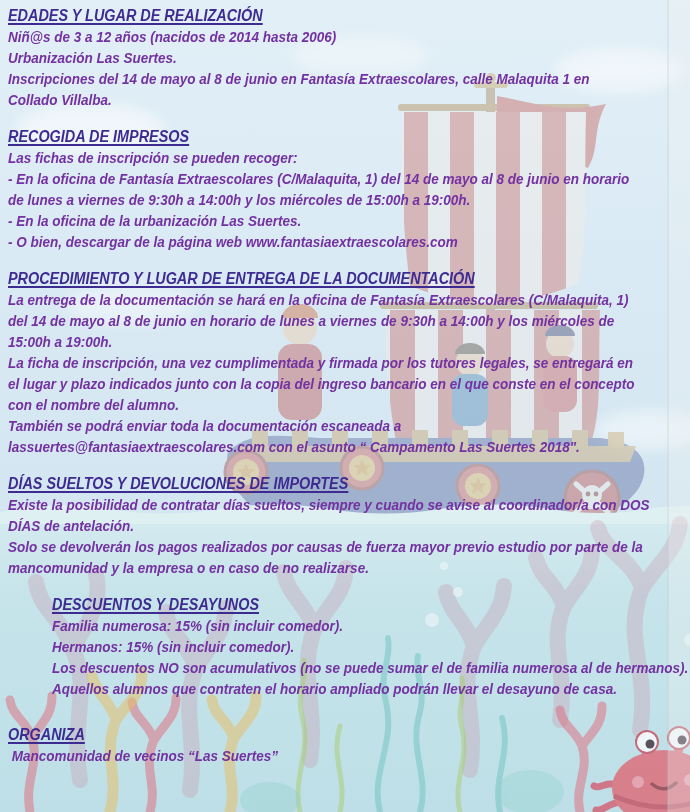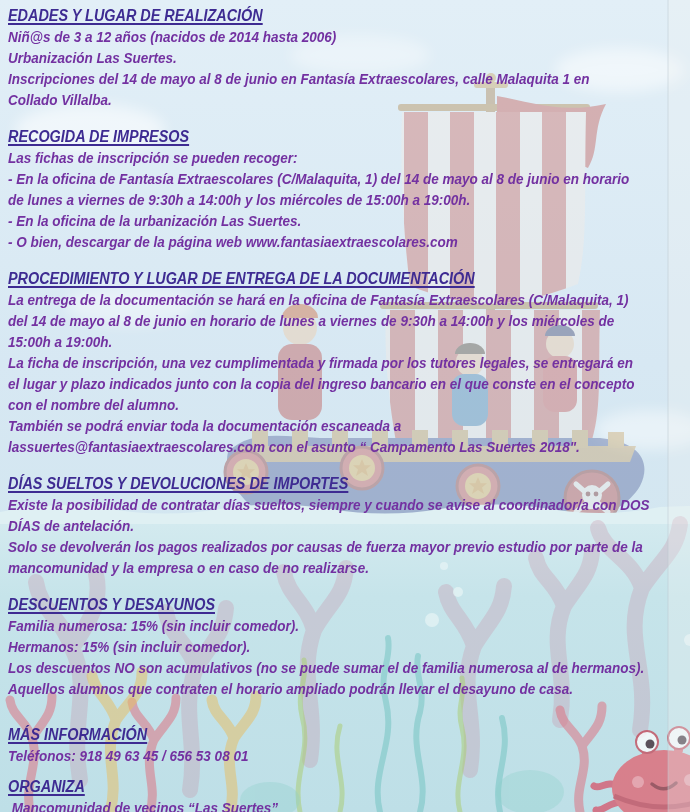--- a/index.html
+++ b/index.html
@@ -6,21 +6,21 @@
   body{
     width:690px;height:812px;overflow:hidden;position:relative;
     background:#d9e9f3;
     font-family:"Liberation Sans",sans-serif;
   }
   
   .bg{position:absolute;inset:0;z-index:0;pointer-events:none;}
   
   .content{position:absolute;left:8px;top:5px;right:0;z-index:2;}
   section{margin:0 0 16px 0;}
-  #sec-descuentos{margin-bottom:25px;}
+  #sec-descuentos{margin-bottom:25px;margin-left:44px;}
   #sec-mas-informacion{margin-bottom:10px;}
   h2{
     margin:0;font-size:16px;line-height:21px;font-weight:bold;font-style:italic;
     color:#3e2b92;text-decoration:underline;text-decoration-thickness:1.5px;
     text-underline-offset:2px;white-space:pre;transform:scaleX(0.9);transform-origin:0 50%;
   }
   .line{
     font-size:15px;line-height:21px;font-weight:bold;font-style:italic;
     color:#7331a1;white-space:pre;transform:scaleX(0.9);transform-origin:0 50%;
   }
@@ -258,23 +258,19 @@
   </section>
 
   <section id="sec-descuentos">
     <h2>DESCUENTOS Y DESAYUNOS</h2>
     <div class="line">Familia numerosa: 15% (sin incluir comedor).</div>
     <div class="line">Hermanos: 15% (sin incluir comedor).</div>
     <div class="line">Los descuentos NO son acumulativos (no se puede sumar el de familia numerosa al de hermanos).</div>
     <div class="line">Aquellos alumnos que contraten el horario ampliado podrán llevar el desayuno de casa.</div>
   </section>
 
-  <section id="sec-mas-informacion">
-    <h2>MÁS INFORMACIÓN</h2>
-    <div class="line">Teléfonos: 918 49 63 45 / 656 53 08 01</div>
-  </section>
 
   <section id="sec-organiza">
     <h2>ORGANIZA</h2>
     <div class="line"> Mancomunidad de vecinos “Las Suertes”</div>
   </section>
 
 </div>
 
 </body></html>

